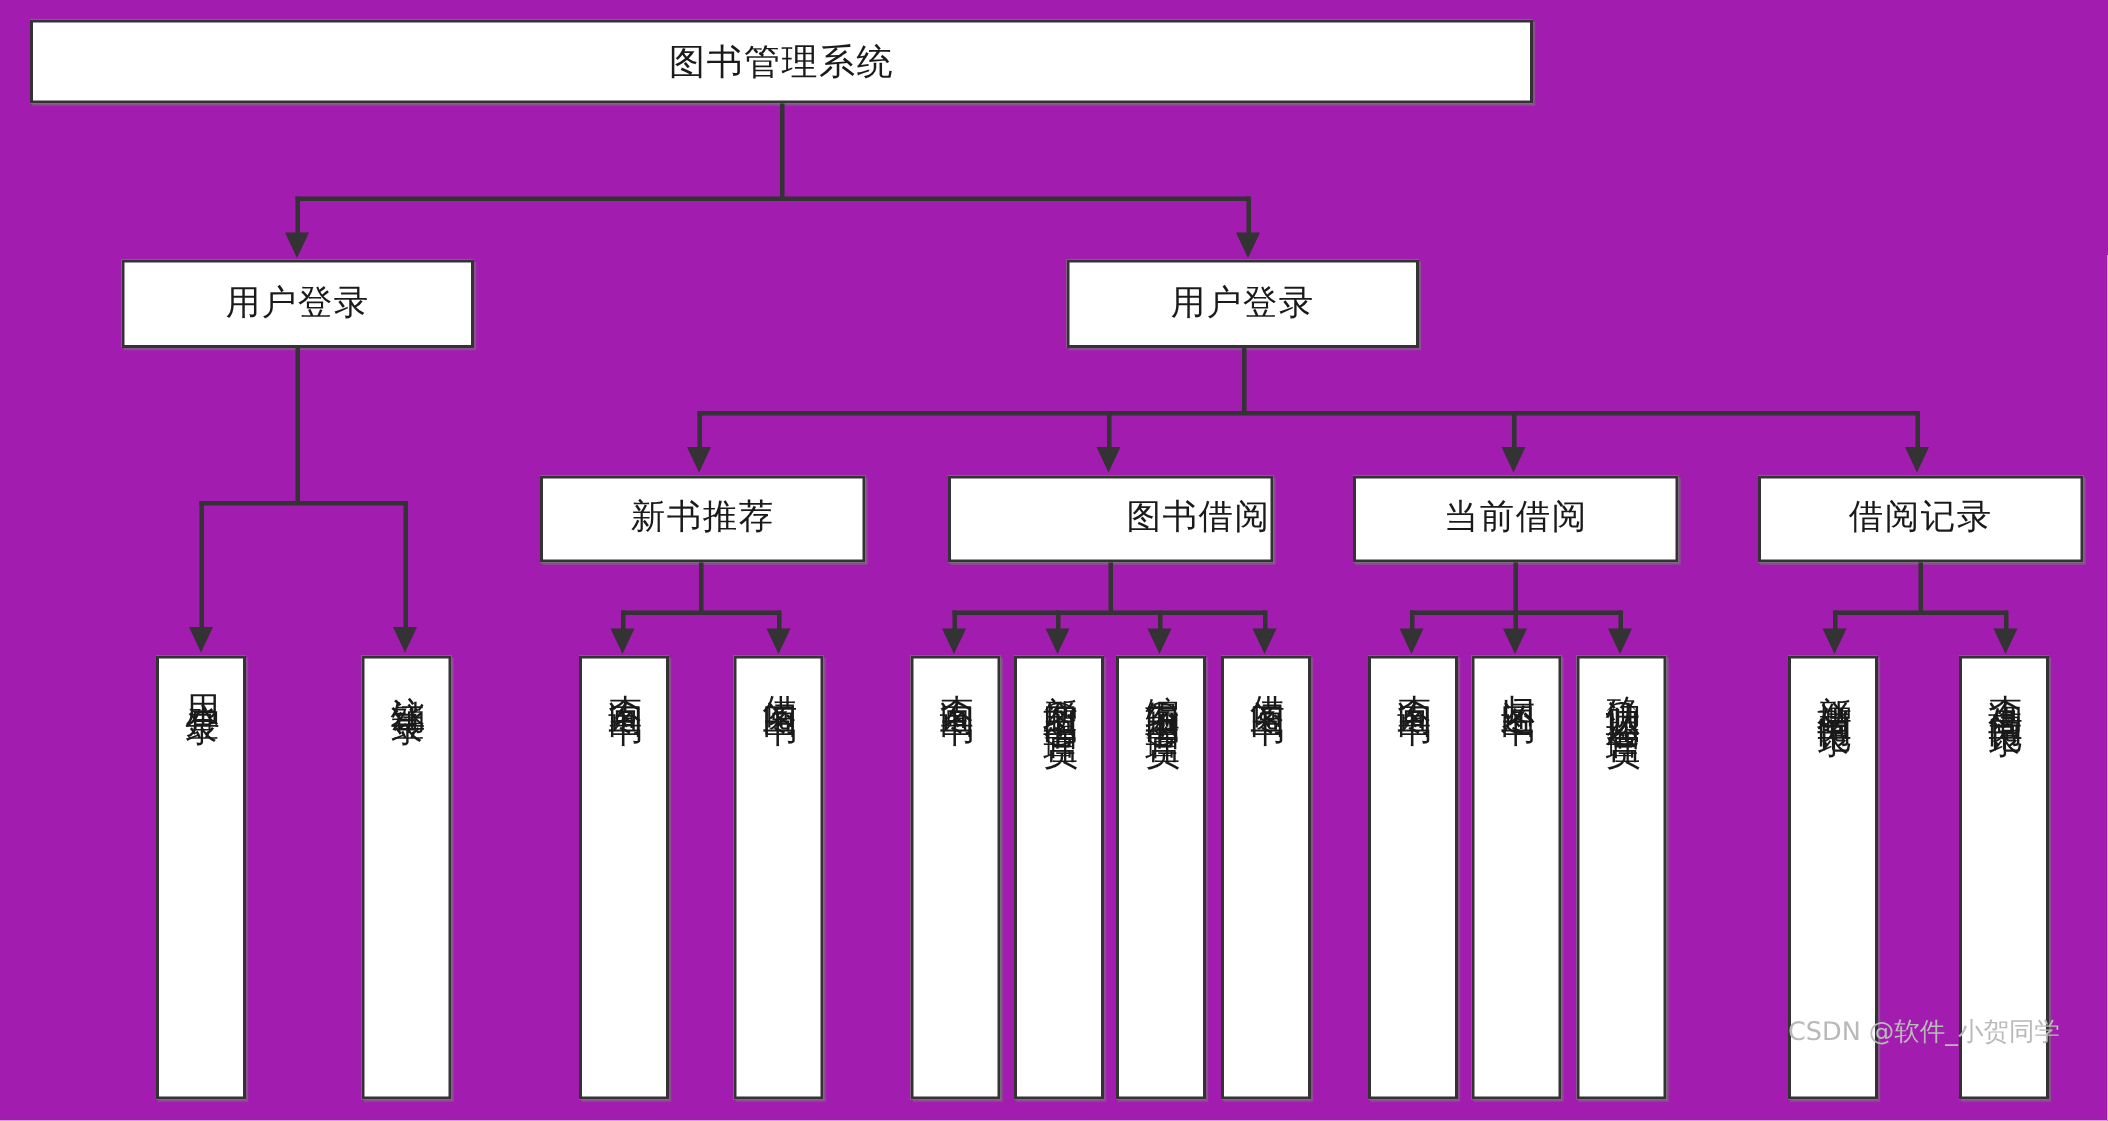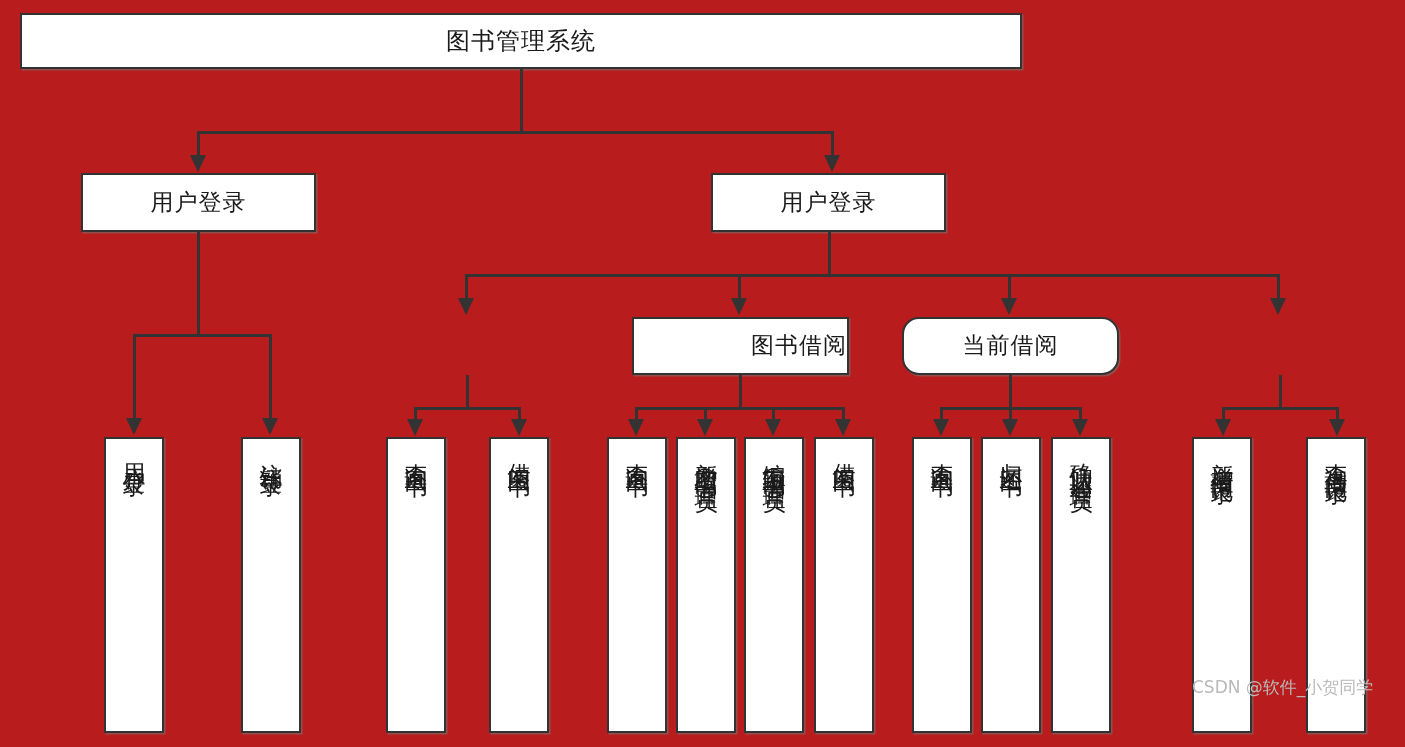--- a/index.html
+++ b/index.html
@@ -8,21 +8,21 @@
     padding: 0;
     background: #ffffff;
   }
   body {
     font-family: "DejaVu Sans", "Liberation Sans", sans-serif;
   }
   #canvas {
     position: relative;
     width: 1405px;
     height: 747px;
-    background: #b91c1c;
+    background: #a21caf;
     overflow: hidden;
   }
   
   .node {
     position: absolute;
     box-sizing: border-box;
     background: #ffffff;
     border: 2.5px solid #333333;
     box-shadow: 1.5px 1.5px 0 0 rgba(120,120,120,0.55);
     display: flex;
@@ -114,25 +114,31 @@
   <div class="hline" style="left:465px; top:274px; width:814px;"></div>
   <div class="vline" style="left:465px; top:274px; height:26px;"></div>
   <div class="arrow" style="left:458px; top:298px;"></div>
   <div class="vline" style="left:738px; top:274px; height:26px;"></div>
   <div class="arrow" style="left:731px; top:298px;"></div>
   <div class="vline" style="left:1008px; top:274px; height:26px;"></div>
   <div class="arrow" style="left:1001px; top:298px;"></div>
   <div class="vline" style="left:1277px; top:274px; height:26px;"></div>
   <div class="arrow" style="left:1270px; top:298px;"></div>
 
+  <div class="node horiz" style="left:360px; top:317px; width:217px; height:58px;">
+    <span class="label">新书推荐</span>
+  </div>
   <div class="node horiz" style="left:632px; top:317px; width:217px; height:58px;justify-content:flex-end;">
     <span class="label">图书借阅</span>
   </div>
-  <div class="node horiz" style="left:902px; top:317px; width:217px; height:58px;border-radius:17px;">
+  <div class="node horiz" style="left:902px; top:317px; width:217px; height:58px;">
     <span class="label">当前借阅</span>
+  </div>
+  <div class="node horiz" style="left:1172px; top:317px; width:217px; height:58px;">
+    <span class="label">借阅记录</span>
   </div>
 
   <div class="vline" style="left:466px; top:375px; height:35px;"></div>
   <div class="hline" style="left:414px; top:407px; width:106px;"></div>
   <div class="vline" style="left:414px; top:407px; height:14px;"></div>
   <div class="arrow" style="left:407px; top:419px;"></div>
   <div class="vline" style="left:518px; top:407px; height:14px;"></div>
   <div class="arrow" style="left:511px; top:419px;"></div>
 
   <div class="vline" style="left:739px; top:375px; height:35px;"></div>

